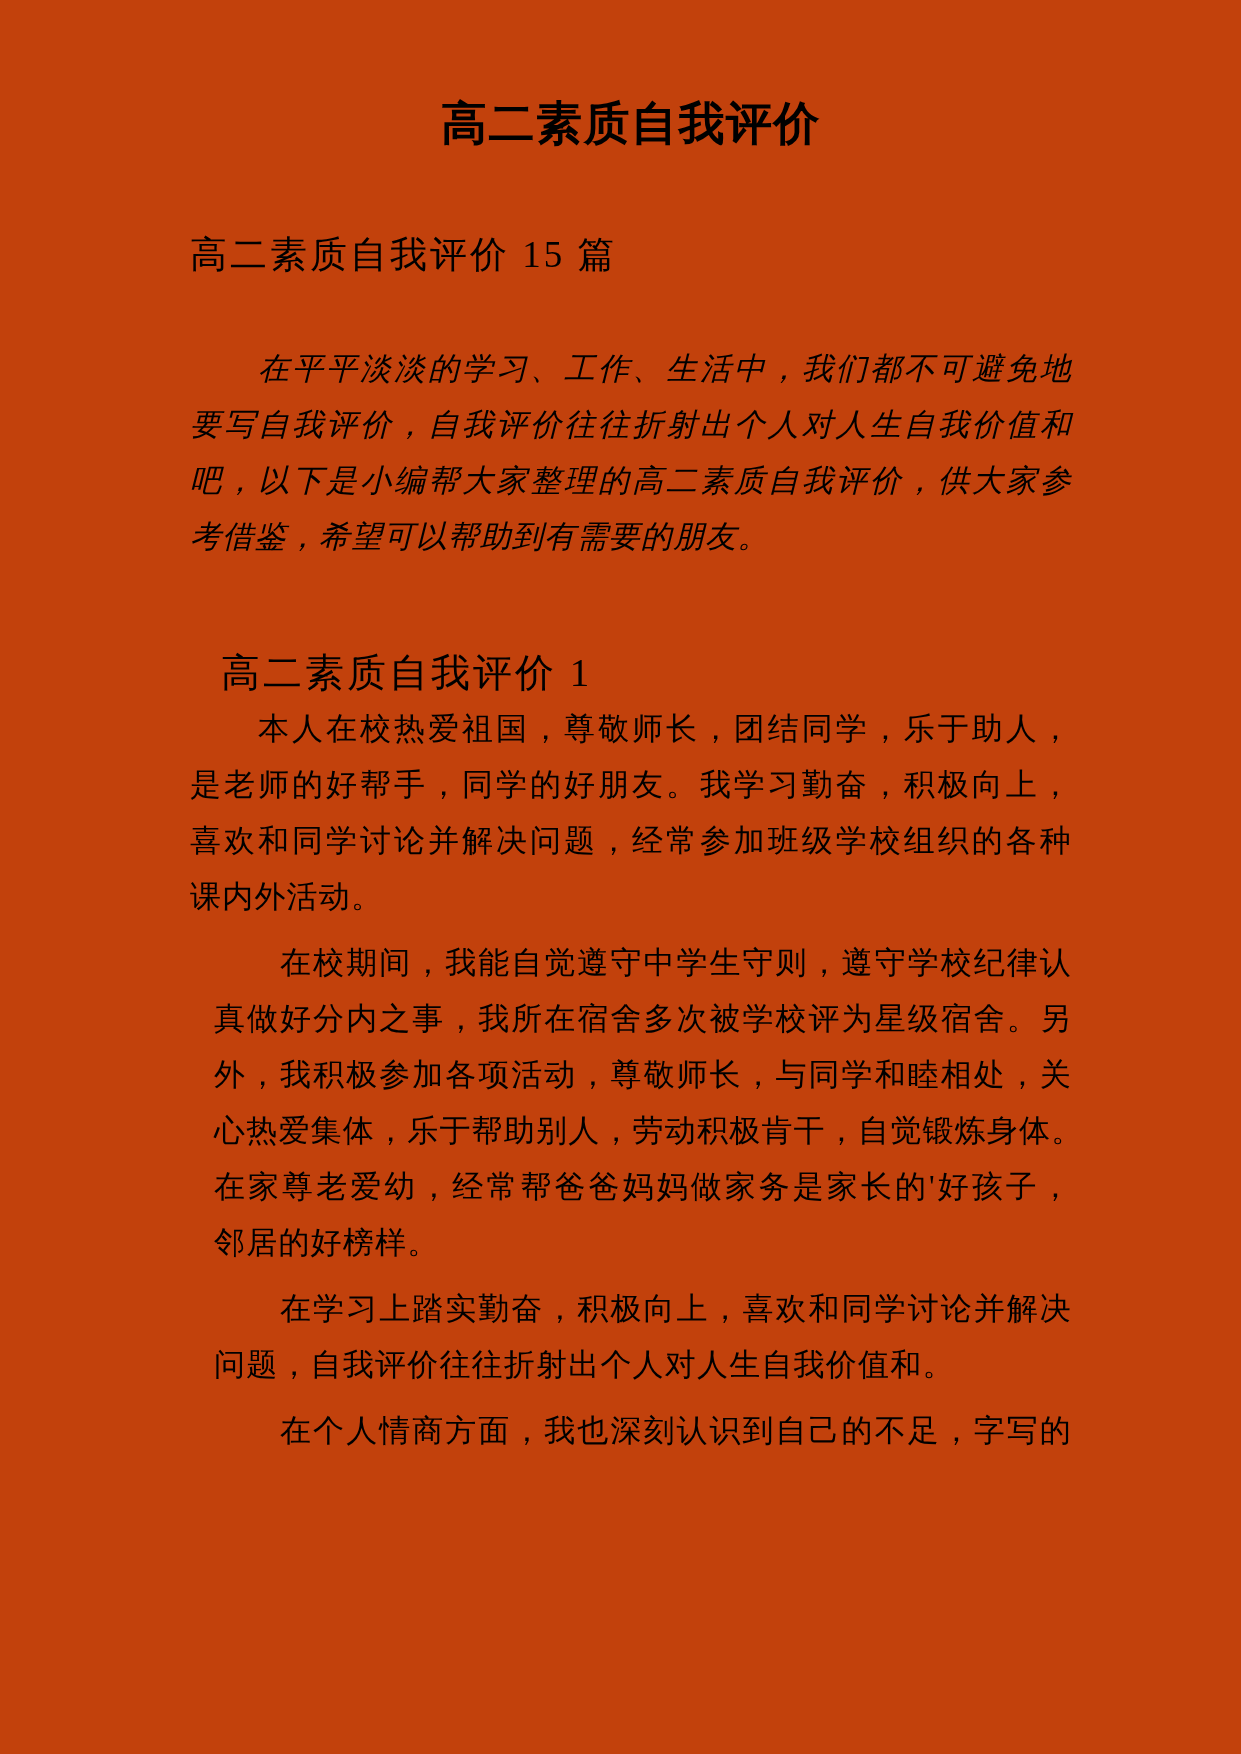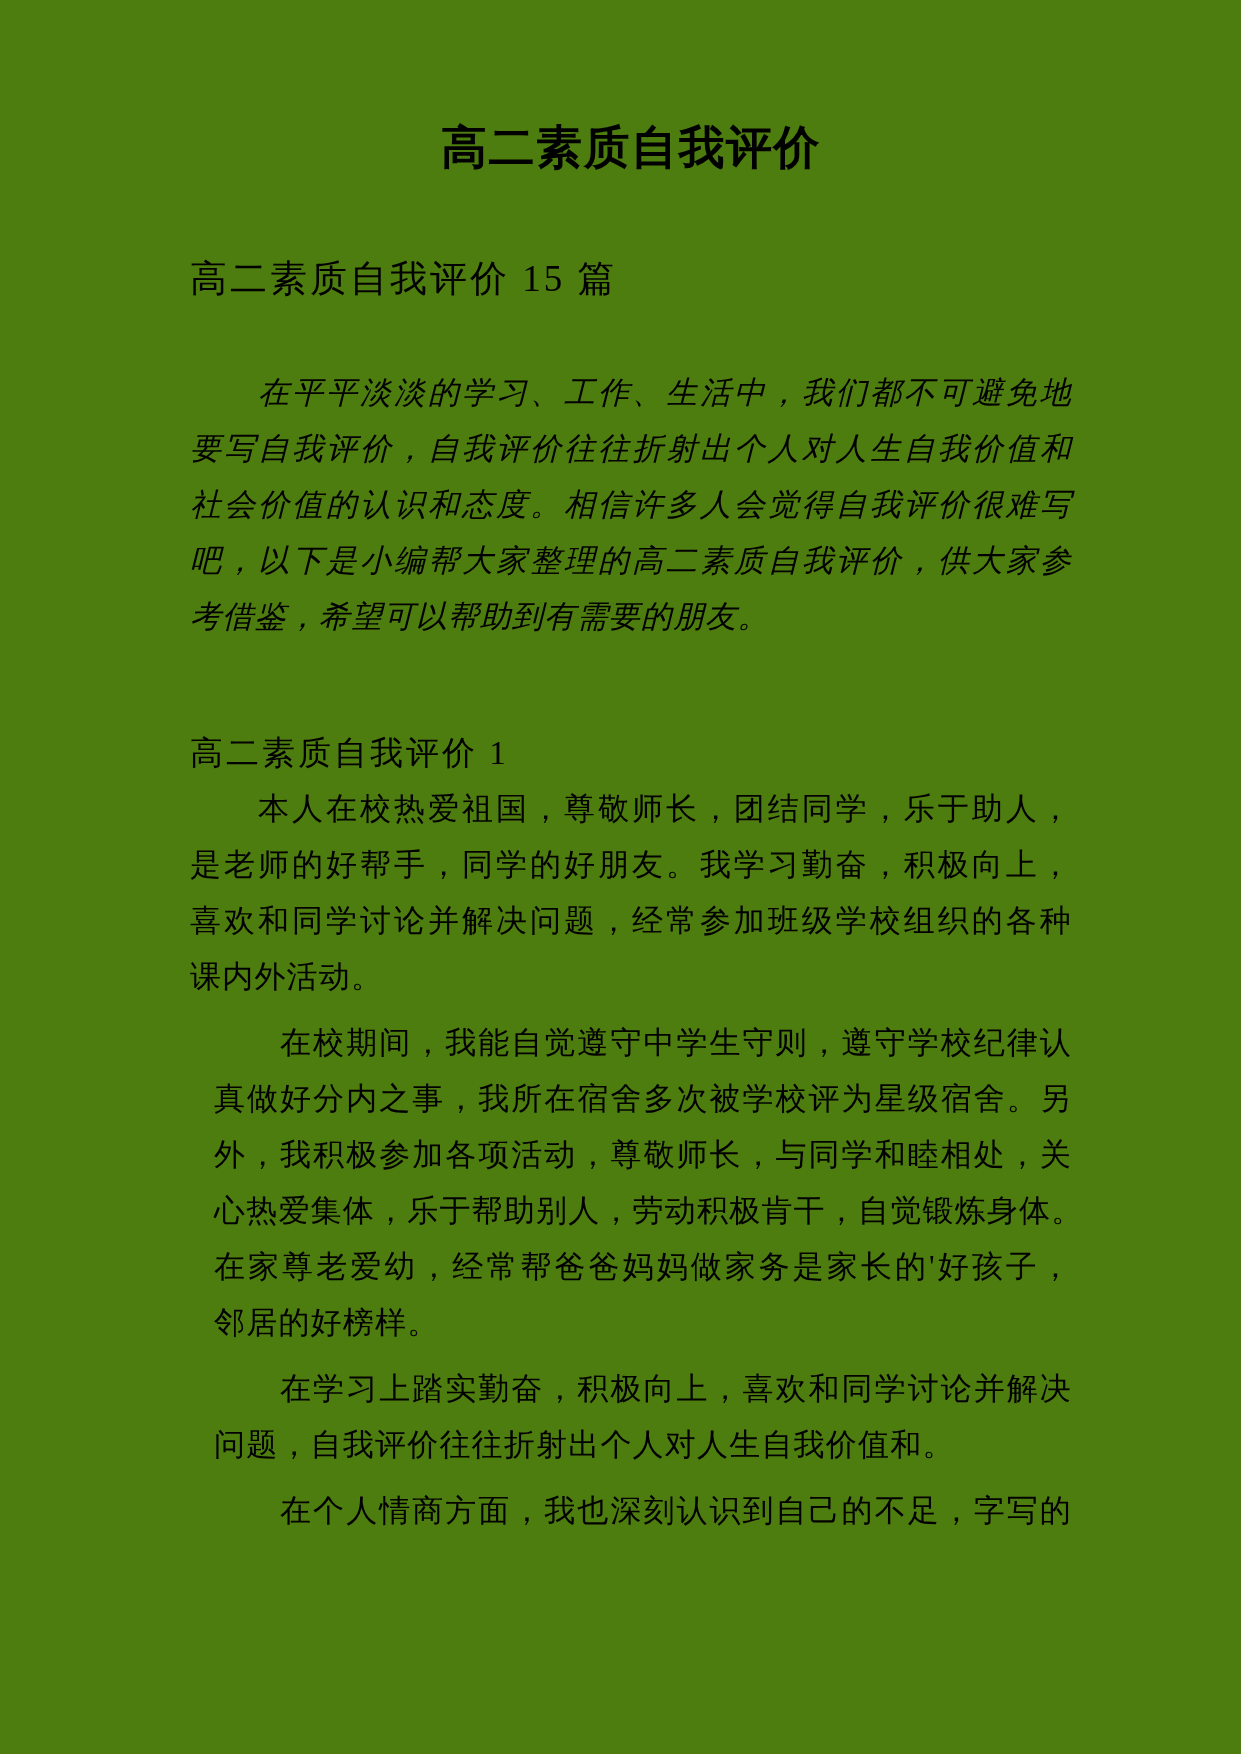--- a/index.html
+++ b/index.html
@@ -5,45 +5,46 @@
   html, body {
     margin: 0;
     padding: 0;
     background: #ffffff;
   }
   .page {
     position: relative;
     width: 1241px;
     height: 1754px;
     box-sizing: border-box;
-    background: #4d7c0f;
+    background: #c2410c;
     color: #000000;
-    padding: 116px 169px 0 190px;
+    padding: 92px 169px 0 190px;
     overflow: hidden;
     font-family: "Liberation Serif", "DejaVu Serif", serif;
   }
   .doc-title {
     margin: 0;
     font-size: 46px;
     line-height: 64px;
     font-weight: 700;
     text-align: center;
     letter-spacing: 1.5px;
   }
   .subtitle {
     margin-top: 71px;
     font-size: 37px;
     line-height: 56px;
     letter-spacing: 3px;
   }
   .section-heading {
     margin-top: 80px;
-    font-size: 33px;
+    font-size: 39px;
     line-height: 56px;
     letter-spacing: 3px;
+    margin-left: 31px;
   }
   .para {
     font-size: 31px;
     line-height: 56px;
     letter-spacing: 1.2px;
   }
   .intro { margin-top: 58px; font-style: italic; }
   .p-gap { margin-top: 10px; margin-left: 24px; }
   
   .tline {
@@ -60,21 +61,20 @@
 
 <div class="page">
 
   <h1 class="doc-title">高二素质自我评价</h1>
 
   <div class="subtitle">高二素质自我评价 15 篇</div>
 
   <div class="para intro">
       <div class="tline">　　在平平淡淡的学习、工作、生活中，我们都不可避免地</div>
       <div class="tline">要写自我评价，自我评价往往折射出个人对人生自我价值和</div>
-      <div class="tline">社会价值的认识和态度。相信许多人会觉得自我评价很难写</div>
       <div class="tline">吧，以下是小编帮大家整理的高二素质自我评价，供大家参</div>
       <div class="tline last">考借鉴，希望可以帮助到有需要的朋友。</div>
     </div>
 
   <div class="section-heading">高二素质自我评价 1</div>
 
   <div class="para">
       <div class="tline">　　本人在校热爱祖国，尊敬师长，团结同学，乐于助人，</div>
       <div class="tline">是老师的好帮手，同学的好朋友。我学习勤奋，积极向上，</div>
       <div class="tline">喜欢和同学讨论并解决问题，经常参加班级学校组织的各种</div>

